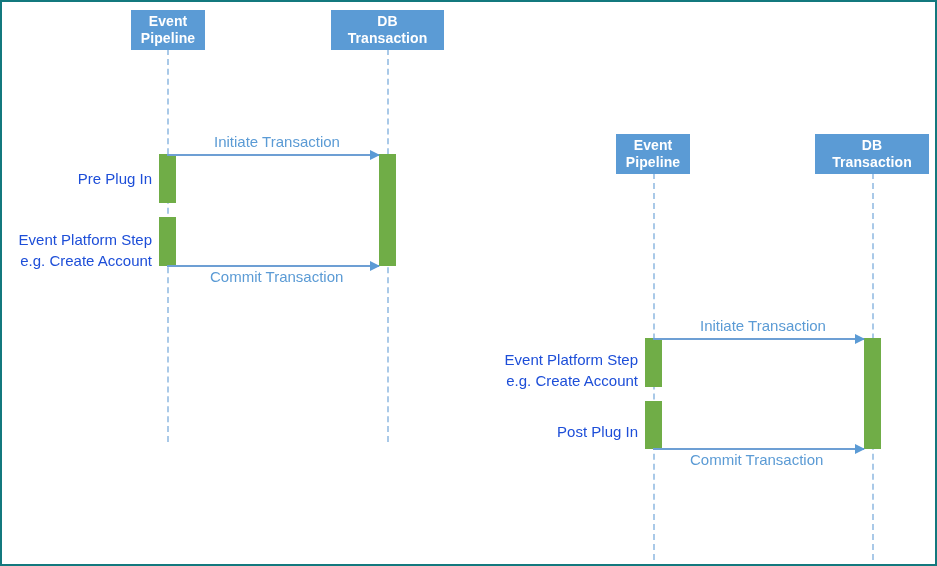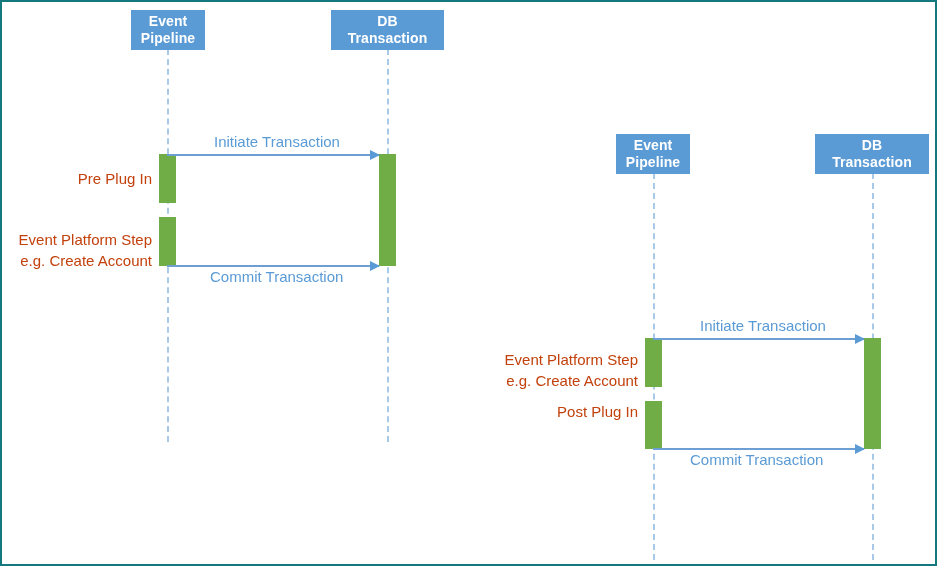--- a/index.html
+++ b/index.html
@@ -70,21 +70,21 @@
     color: #5b9bd5;
     font-size: 15px;
     line-height: 18px;
     white-space: nowrap;
     text-align: center;
   }
 
   
   .side-label {
     position: absolute;
-    color: #c2410c;
+    color: #1d4ed8;
     font-size: 15px;
     line-height: 21px;
     text-align: right;
     white-space: nowrap;
   }
   .side-label .ln { display: block; }
 </style>
 </head>
 <body>
 
@@ -151,19 +151,19 @@
     <div class="msg-head" style="left:853px; top:332px;"></div>
 
     <div class="msg-line" style="left:651px; top:446px; width:211px;"></div>
     <div class="msg-head" style="left:853px; top:442px;"></div>
     <div class="msg-label" style="left:688px; top:449px;">Commit Transaction</div>
 
     <div class="side-label" style="left:486px; top:347px; width:150px;">
       <span class="ln">Event Platform Step</span>
       <span class="ln">e.g. Create Account</span>
     </div>
-    <div class="side-label" style="left:486px; top:399px; width:150px;">
+    <div class="side-label" style="left:486px; top:419px; width:150px;">
       <span class="ln">Post Plug In</span>
     </div>
 
   </div>
 
 </div>
 
 </body></html>

